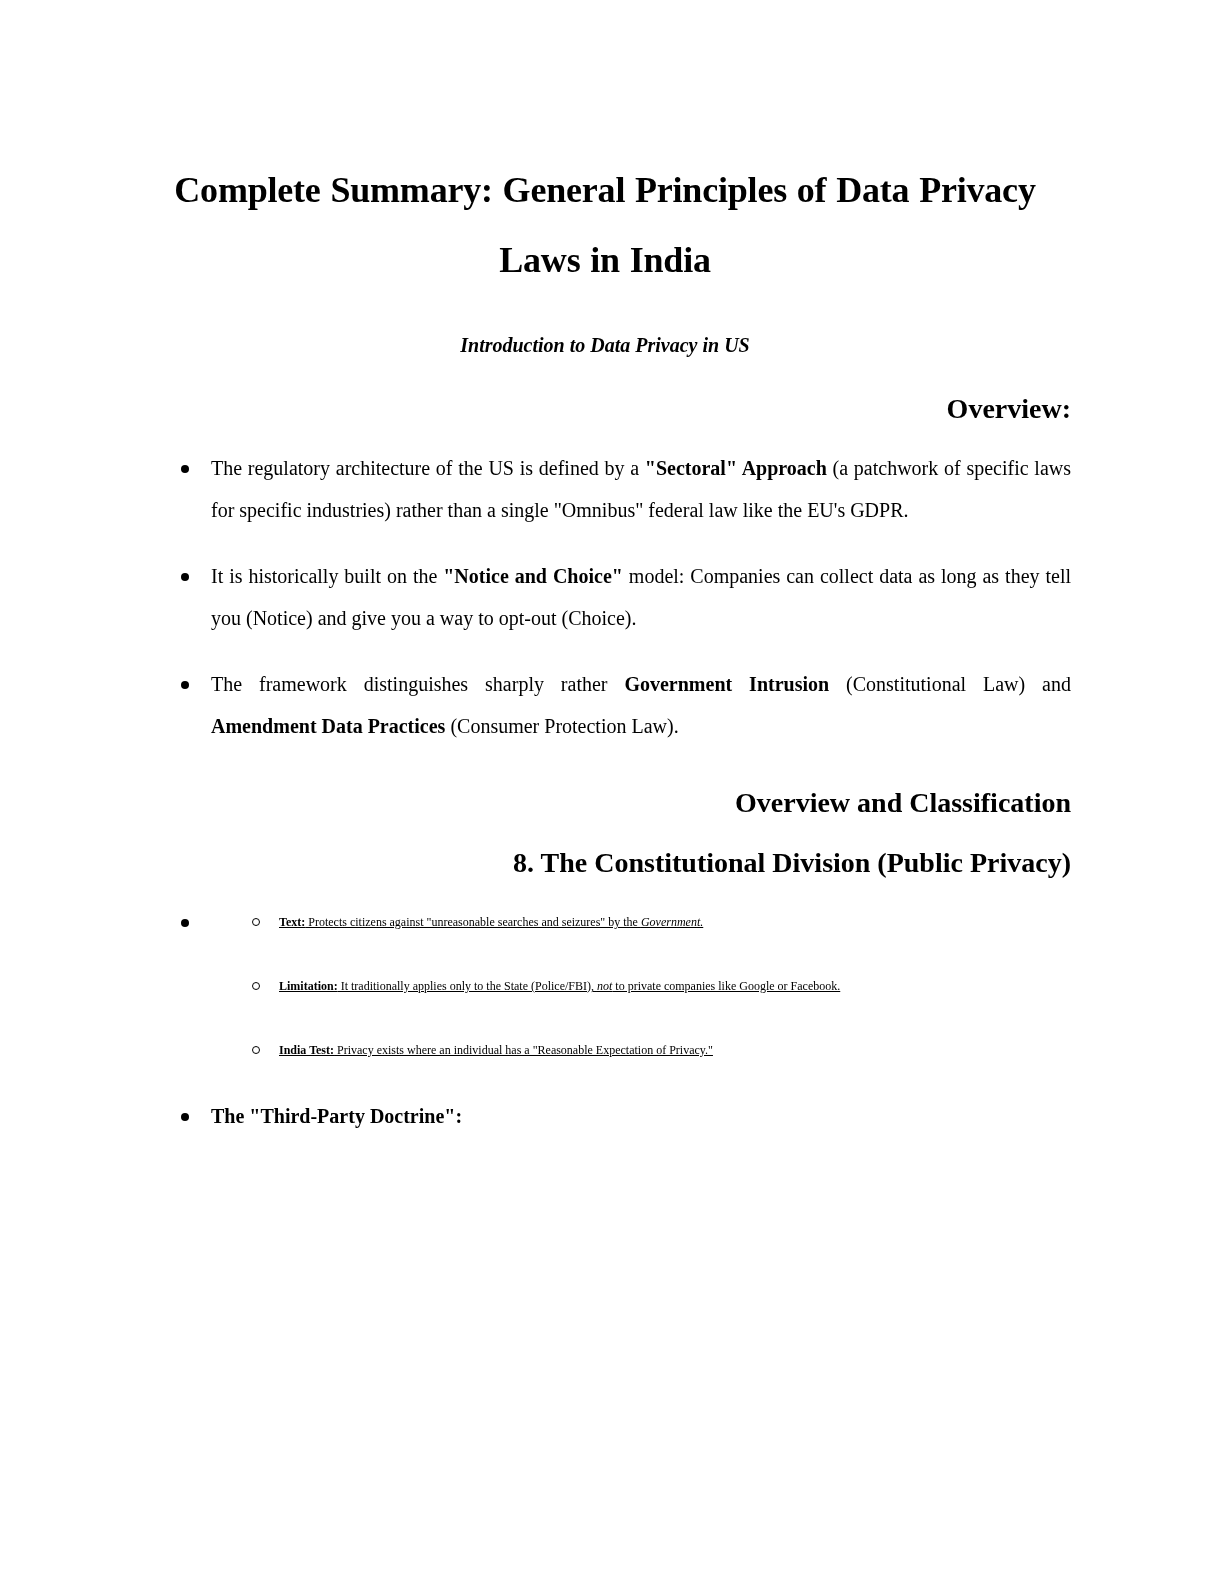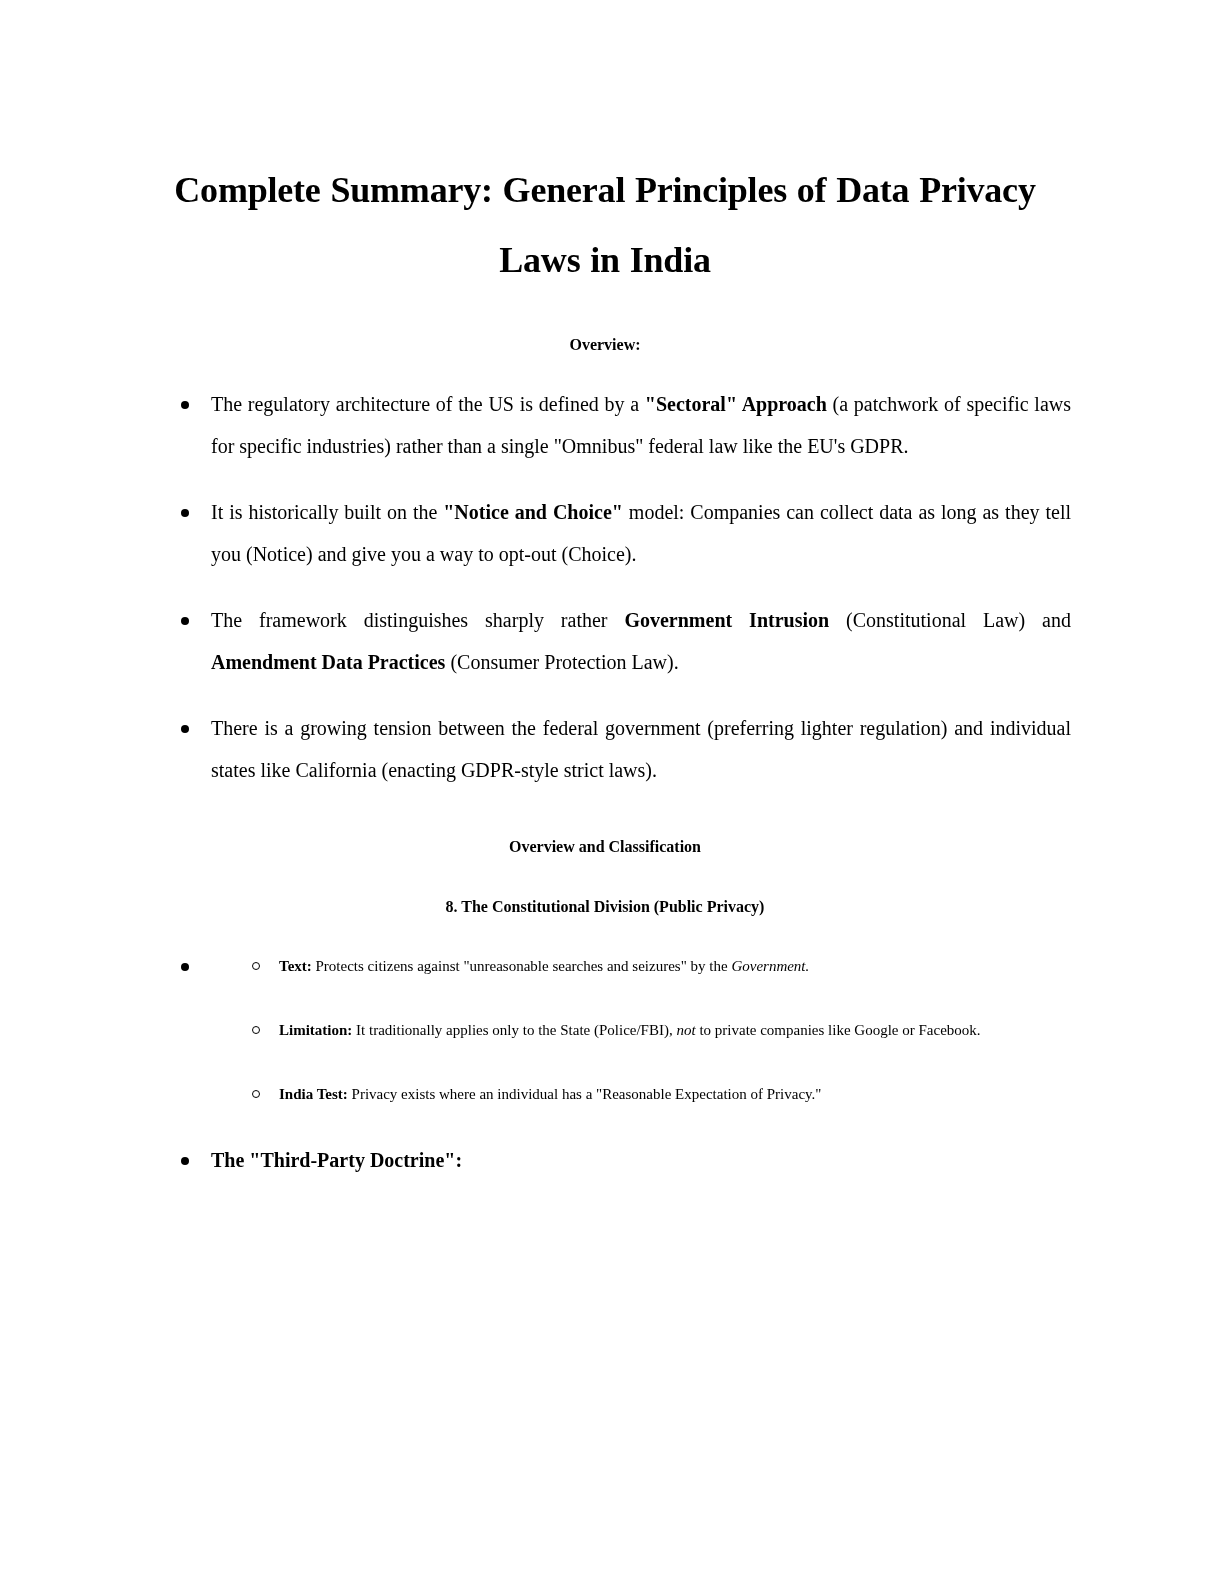--- a/index.html
+++ b/index.html
@@ -50,24 +50,24 @@
     font-size: 20px;
     font-weight: bold;
     font-style: italic;
     text-align: center;
     line-height: 28px;
   }
 
   
   .heading {
     margin: 0;
-    font-size: 16px;
+    font-size: 28px;
     font-weight: bold;
     line-height: 28px;
-    text-align: center;
+    text-align: right;
   }
   .h-overview   { padding-top: 36px; }
   .h-classify   { padding-top: 42px; }
   .h-section-1  { padding-top: 32px; }
 
   
   ul.lvl1 {
     list-style: none;
     margin: 0;
     padding: 0;
@@ -120,25 +120,26 @@
   ul.lvl2 {
     list-style: none;
     margin: 0;
     padding: 0;
     font-weight: normal;
   }
   ul.lvl2 > li.item {
     position: relative;
     padding-left: 68px;   
     margin-top: 22px;
-    font-size: 15px;
+    font-size: 12px;
     line-height: 42px;
     font-weight: normal;
     text-align: justify;
     text-justify: inter-word;
+    text-decoration: underline;
   }
   ul.lvl2 > li.item > .marker {
     position: absolute;
     left: 41px;
     top: 0;
     width: 12px;
     height: 42px;
     line-height: 42px;
     text-align: left;
   }
@@ -150,39 +151,36 @@
   i, em { font-style: italic; }
 </style>
 </head>
 <body>
 
 <div class="page">
   <div class="content">
 
     <h1 class="doc-title">Complete Summary: General Principles of Data Privacy Laws in India</h1>
 
+    <h2 class="doc-subtitle">Introduction to Data Privacy in US</h2>
 
     <h3 class="heading h-overview">Overview:</h3>
 
     <ul class="lvl1" id="overview-list">
         <li class="item">
           <span class="marker"><span class="disc"></span></span>
           <span class="body"><span>The regulatory architecture of the US is defined by a </span><b>"Sectoral" Approach</b><span> (a patchwork of specific laws for specific industries) rather than a single "Omnibus" federal law like the EU's GDPR.</span></span>
         </li>
         <li class="item">
           <span class="marker"><span class="disc"></span></span>
           <span class="body"><span>It is historically built on the </span><b>"Notice and Choice"</b><span> model: Companies can collect data as long as they tell you (Notice) and give you a way to opt-out (Choice).</span></span>
         </li>
         <li class="item">
           <span class="marker"><span class="disc"></span></span>
           <span class="body"><span>The framework distinguishes sharply rather </span><b>Government Intrusion</b><span> (Constitutional Law) and </span><b>Amendment Data Practices</b><span> (Consumer Protection Law).</span></span>
-        </li>
-        <li class="item">
-          <span class="marker"><span class="disc"></span></span>
-          <span class="body"><span>There is a growing tension between the federal government (preferring lighter regulation) and individual states like California (enacting GDPR-style strict laws).</span></span>
         </li>
       </ul>
 
     <h3 class="heading h-classify">Overview and Classification</h3>
 
     <h3 class="heading h-section-1">8. The Constitutional Division (Public Privacy)</h3>
 
     <ul class="lvl1" id="section1-list">
         <li class="item bold-item">
           <span class="marker"><span class="disc"></span></span>

